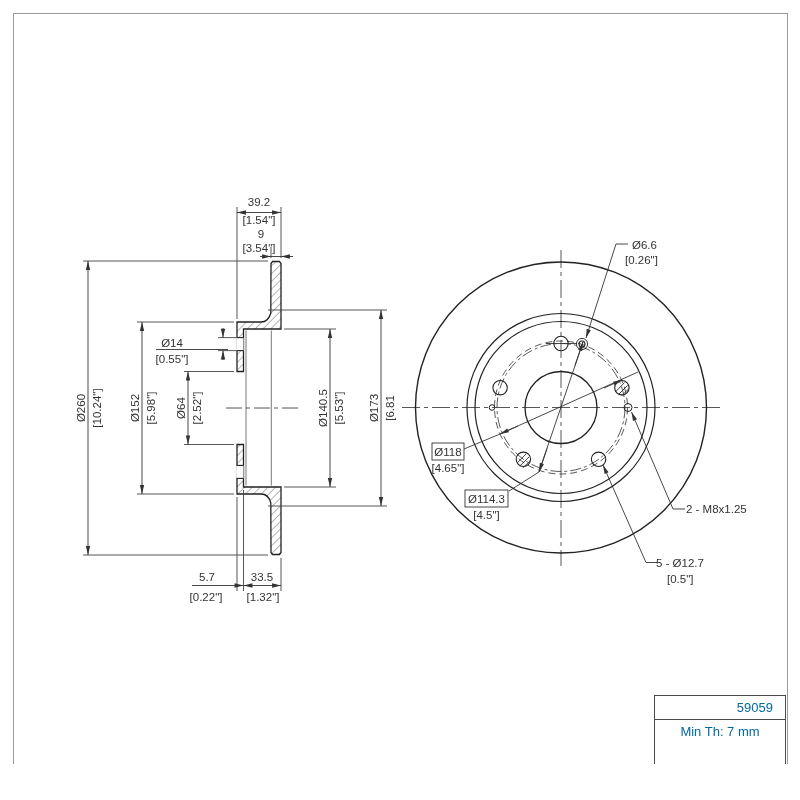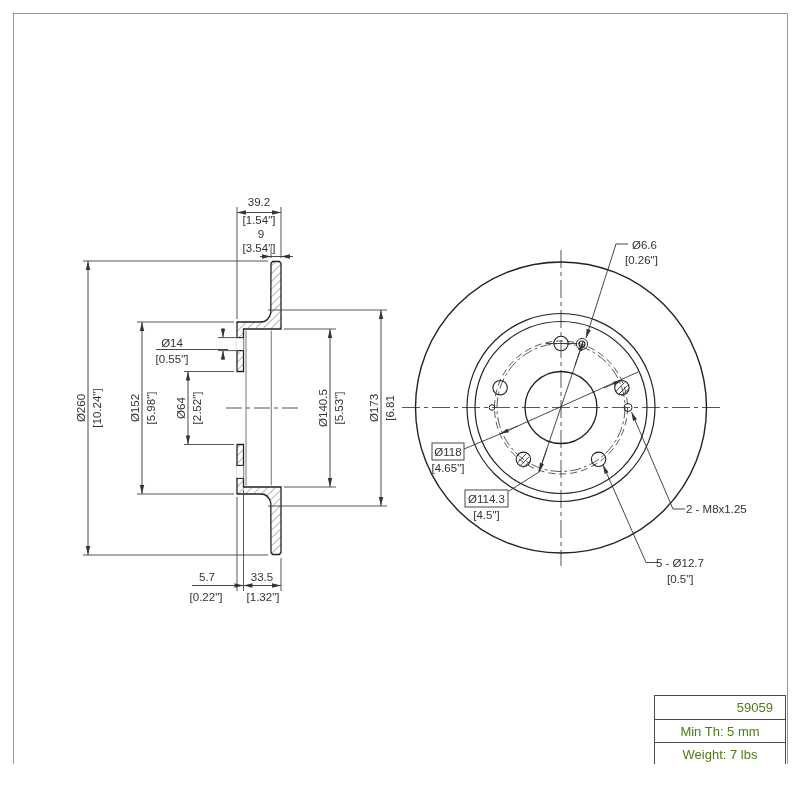--- a/index.html
+++ b/index.html
@@ -3,21 +3,21 @@
 <meta charset="utf-8">
 <style>
   html,body{margin:0;padding:0;background:#fff;}
   .page{position:relative;width:800px;height:764px;background:#fff;overflow:hidden;
         font-family:"Liberation Sans","DejaVu Sans",sans-serif;}
   .frame{position:absolute;left:13px;top:13px;width:773px;height:774px;border:1px solid #9a9a9a;}
   svg{position:absolute;left:0;top:0;}
   svg text{fill:#333;font-family:"Liberation Sans","DejaVu Sans",sans-serif;font-size:11.5px;}
   .tblock{position:absolute;left:654px;top:695px;width:132px;height:92px;
           border:1px solid #4a4a4a;box-sizing:border-box;background:#fff;}
-  .tblock .row{height:23px;line-height:23px;font-size:13px;color:#4d7c0f;
+  .tblock .row{height:23px;line-height:23px;font-size:13px;color:#0369a1;
                border-top:1px solid #4a4a4a;text-align:center;box-sizing:border-box;}
   .tblock .row:first-child{border-top:none;}
   .tblock .row.right{text-align:right;padding-right:12px;}
 </style>
 </head>
 <body>
 
 <div class="page">
   <div class="frame"></div>
 
@@ -190,16 +190,15 @@
         <text x="486.5" y="519" text-anchor="middle">[4.5"]</text>
         <text x="686" y="513">2 - M8x1.25</text>
         <text x="656" y="567">5 - Ø12.7</text>
         <text x="667" y="583">[0.5"]</text>
       </g>
     </g>
   </svg>
 
   <div class="tblock">
     <div class="row right">59059</div>
-    <div class="row">Min Th: 5 mm</div>
-    <div class="row">Weight: 7 lbs</div>
+    <div class="row">Min Th: 7 mm</div>
   </div>
 </div>
 
 </body></html>

